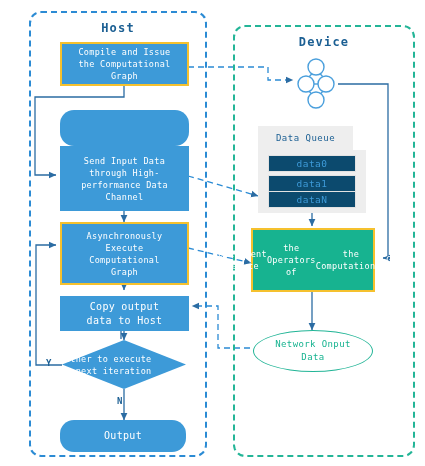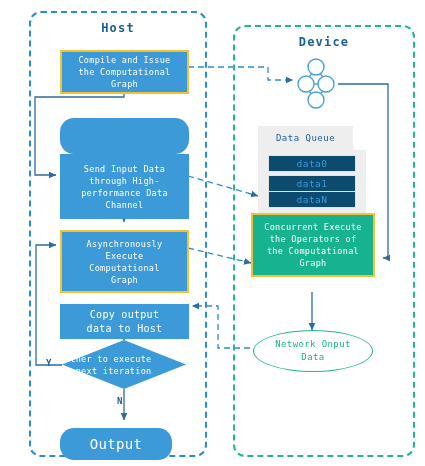--- a/index.html
+++ b/index.html
@@ -20,21 +20,21 @@
     position:absolute;width:100%;text-align:center;top:8px;
     color:#1b5f93;font-weight:bold;font-size:12px;letter-spacing:1.2px;
   }
 
   
   .node{
     position:absolute;box-sizing:border-box;display:flex;align-items:center;
     justify-content:center;text-align:center;color:#ffffff;font-size:8.5px;
     line-height:12px;letter-spacing:0.3px;padding:1px 3px;
   }
-  .blue{background:#3d9ad8;margin-top:8px;}
+  .blue{background:#3d9ad8;}
   .teal{background:#17b390;}
   .gold{border:2px solid #f5c12e;}
   .rounded{border-radius:14px;}
   .sq{border-radius:0px;}
 
   
   .queue{position:absolute;background:#eeeeee;}
   .queue-head{
     position:absolute;background:#eeeeee;display:flex;align-items:center;
     justify-content:center;color:#1b5f93;font-size:9px;letter-spacing:0.5px;
@@ -170,21 +170,21 @@
       <div class="diamond-shape"></div>
       <div class="diamond-text">
         <span>whether to execute</span>
         <span>the next iteration</span>
       </div>
     </div>
 
     <div class="elabel" style="left:46px;top:358px;">Y</div>
     <div class="elabel" style="left:117px;top:396px;">N</div>
 
-    <div class="node blue rounded" style="left:60px;top:420px;width:112px;height:32px;font-size:14px;">
+    <div class="node blue rounded" style="left:60px;top:420px;width:126px;height:32px;font-size:10px;">
       <span>Output</span>
     </div>
 
     <svg class="icon-graph" style="left:293px;top:55px;width:46px;height:58px;" viewBox="0 0 46 58">
       <g stroke="#4a9fdc" fill="none" stroke-width="1.4">
         <line x1="16" y1="22" x2="23" y2="14"></line>
         <line x1="30" y1="22" x2="23" y2="14"></line>
         <line x1="16" y1="36" x2="23" y2="44"></line>
         <line x1="30" y1="36" x2="23" y2="44"></line>
         <line x1="19" y1="29" x2="27" y2="29"></line>
@@ -196,21 +196,21 @@
         <circle cx="23" cy="45" r="8"></circle>
       </g>
     </svg>
 
     <div class="queue" style="left:258px;top:150px;width:108px;height:63px;"></div>
     <div class="queue-head" style="left:258px;top:126px;width:95px;height:24px;">Data Queue</div>
     <div class="queue-item" style="left:268px;top:155px;width:88px;height:17px;">data0</div>
     <div class="queue-item" style="left:268px;top:175px;width:88px;height:17px;">data1</div>
     <div class="queue-item" style="left:268px;top:191px;width:88px;height:17px;">dataN</div>
 
-    <div class="node teal gold sq" style="left:251px;top:213px;width:124px;height:64px;flex-direction:column;">
+    <div class="node teal gold sq" style="left:251px;top:228px;width:124px;height:64px;flex-direction:row;">
       <span>Concurrent Execute</span>
       <span>the Operators of</span>
       <span>the Computational</span>
       <span>Graph</span>
     </div>
 
     <div class="ellipse" style="left:253px;top:330px;width:120px;height:42px;flex-direction:column;">
       <span>Network Onput</span>
       <span>Data</span>
     </div>

